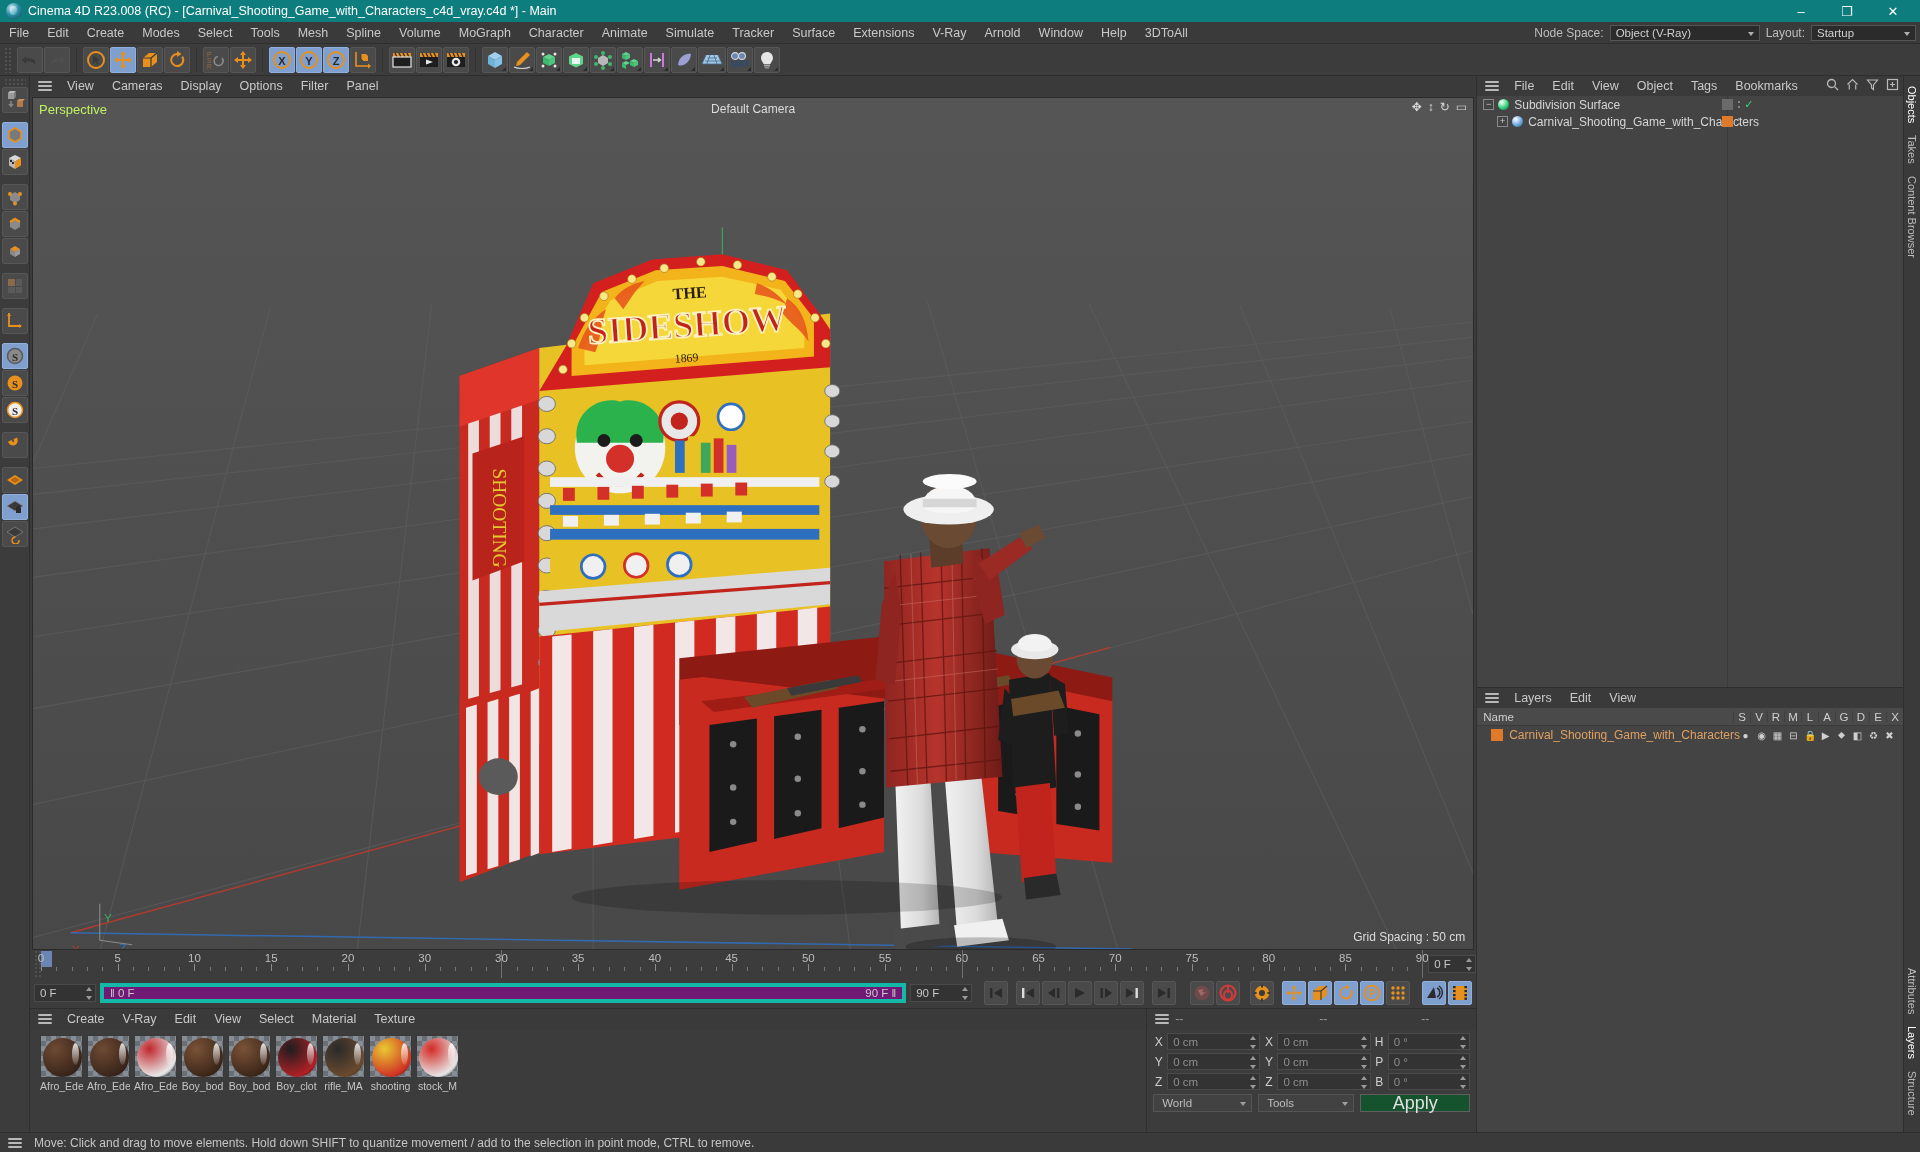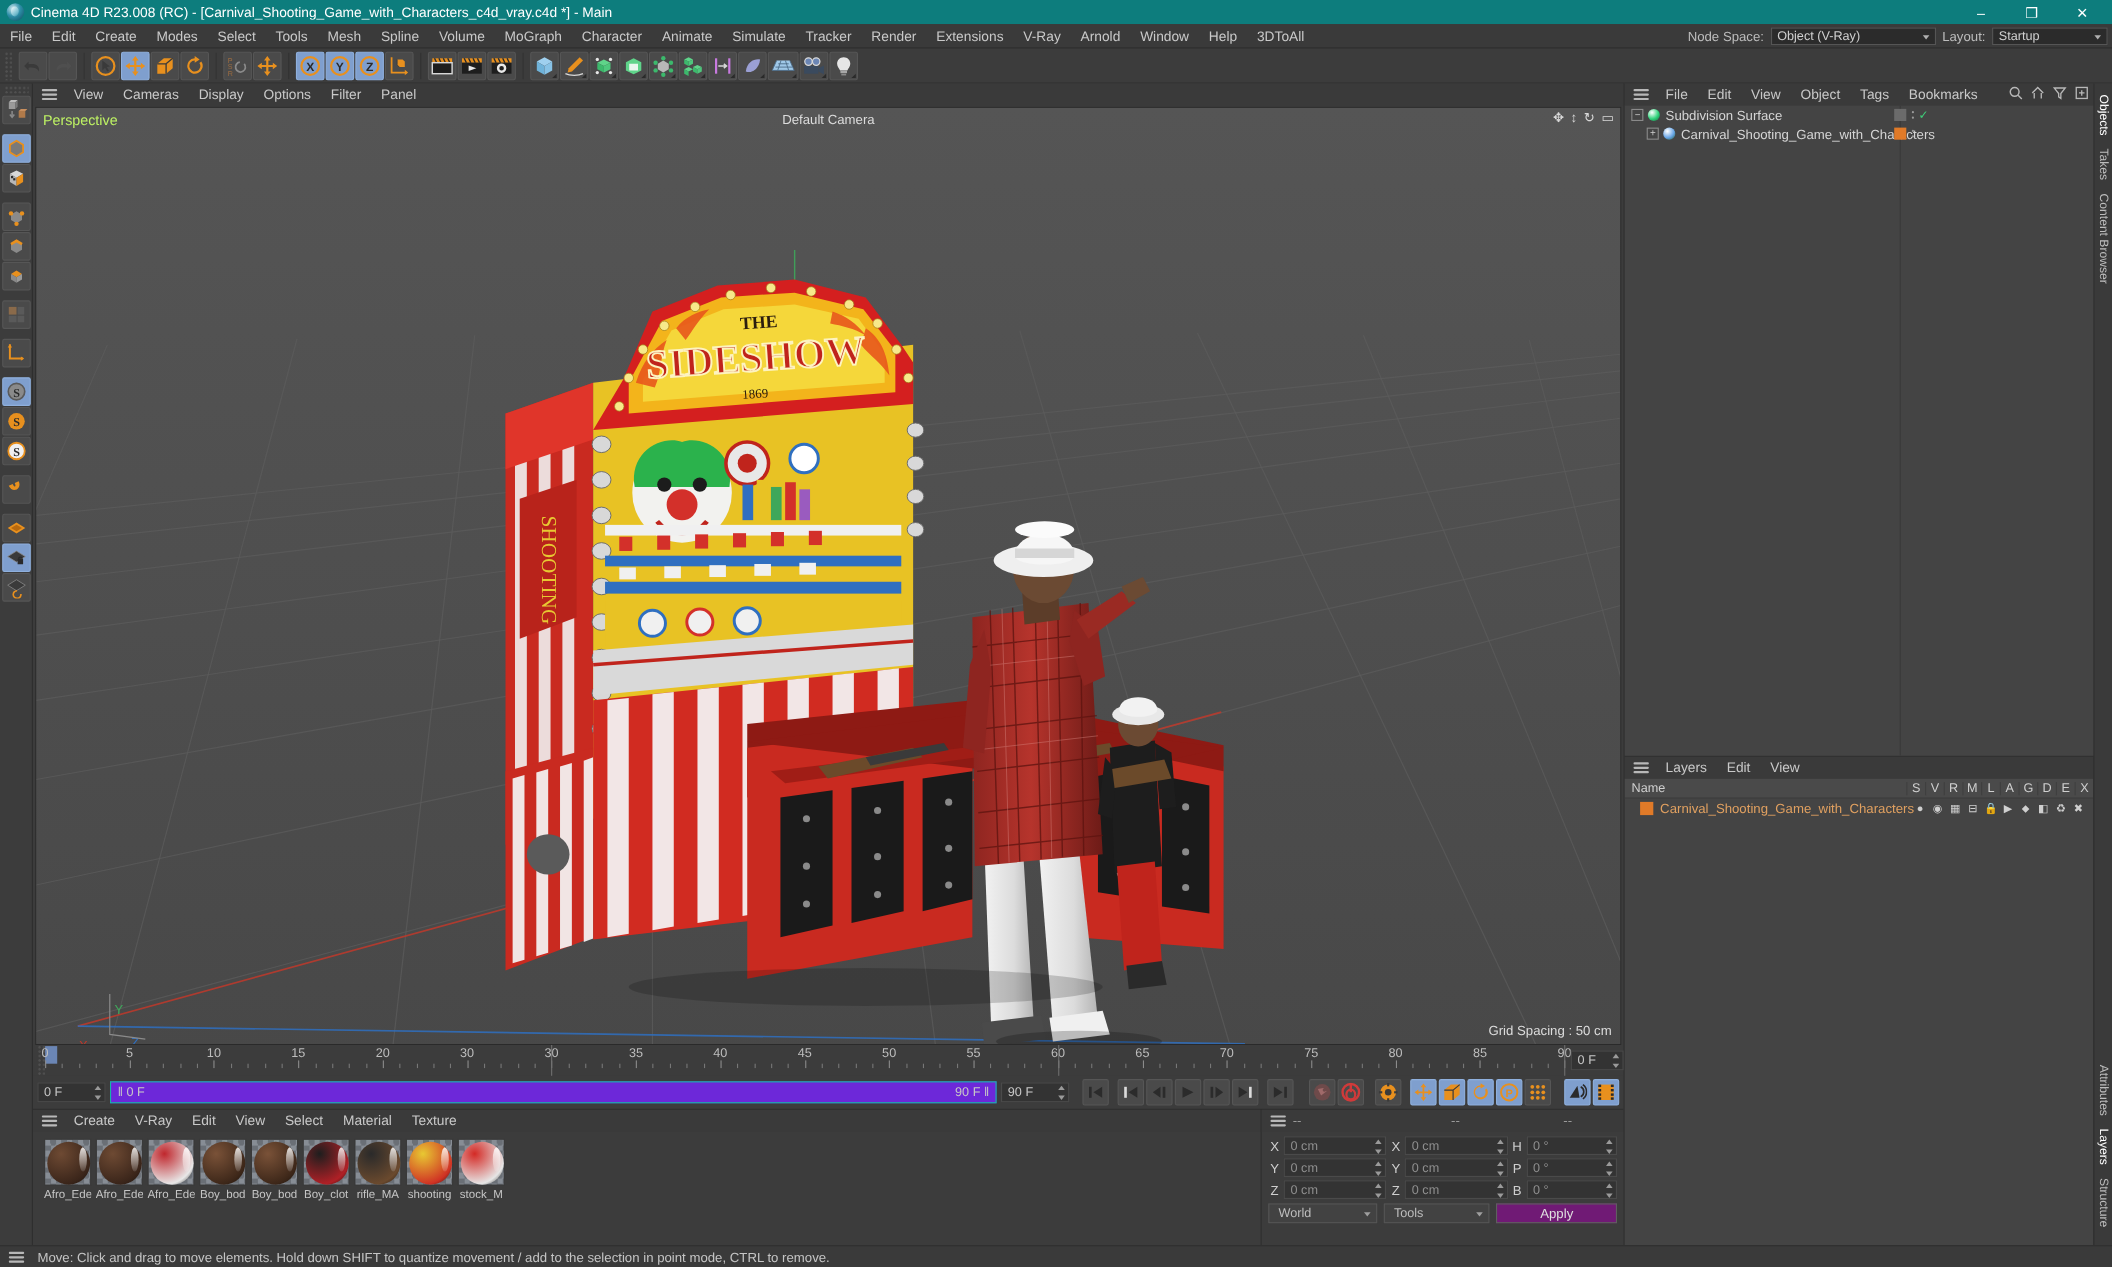--- a/index.html
+++ b/index.html
@@ -97,21 +97,21 @@
     padding:0 12px 0 5px;font-size:11.5px;color:#c7c7c7;position:relative;}
   .spin{position:absolute;right:2px;top:2px;width:7px;height:13px;display:flex;flex-direction:column;
     justify-content:space-between;}
   .spin i{width:0;height:0;border-left:3px solid transparent;border-right:3px solid transparent;}
   .spin i.up{border-bottom:4px solid #9a9a9a;}
   .spin i.dn{border-top:4px solid #9a9a9a;}
 
   
   .transport{flex:0 0 30px;background:#3c3c3c;display:flex;align-items:center;gap:2px;padding:0 4px;}
   .tp-field{width:62px;}
-  .tp-range{flex:1 1 auto;height:20px;background:#6d28d9;border:1px solid #14b8a6;
+  .tp-range{flex:1 1 auto;height:20px;background:#701a75;border:4px solid #14b8a6;
     display:flex;align-items:center;justify-content:space-between;padding:0 6px;
     font-size:11.5px;color:#c7c7c7;margin:0 2px;}
   .tbtn-sm{width:24px;height:24px;background:#4a4a4a;border:1px solid #565656;border-radius:2px;
     display:flex;align-items:center;justify-content:center;position:relative;}
   .tbtn-sm.on{background:#7f9fce;border-color:#8fb0dd;}
 
   
   .bottom{flex:0 0 124px;display:flex;background:#3c3c3c;border-top:1px solid #2e2e2e;}
   .matpanel{flex:1 1 auto;display:flex;flex-direction:column;min-width:0;}
   .mat-menu{height:20px;display:flex;align-items:center;padding-left:6px;background:#3a3a3a;}
@@ -130,22 +130,22 @@
   .coord-body{flex:1 1 auto;padding:4px 6px 4px 6px;}
   .crow{display:flex;align-items:center;gap:3px;margin-bottom:3px;}
   .clab{width:11px;font-size:12px;color:#cfcfcf;text-align:center;}
   .cfield{flex:1 1 auto;height:17px;background:#333;border:1px solid #4a4a4a;display:flex;align-items:center;
     padding:0 12px 0 5px;font-size:11.5px;color:#8e8e8e;position:relative;}
   .crow2{display:flex;align-items:center;gap:6px;margin-top:4px;}
   .csel{flex:1 1 auto;height:18px;background:#424242;border:1px solid #555;display:flex;align-items:center;
     padding:0 14px 0 8px;font-size:11.5px;color:#bdbdbd;position:relative;}
   .csel:after{content:"";position:absolute;right:5px;top:7px;border-left:3.5px solid transparent;
     border-right:3.5px solid transparent;border-top:4px solid #9f9f9f;}
-  .cbtn{flex:0 0 110px;height:18px;background:#701a75;border:1px solid #5f5f5f;display:flex;
-    align-items:center;justify-content:center;font-size:12px;color:#e0e0e0;}
+  .cbtn{flex:0 0 110px;height:18px;background:#14532d;border:1px solid #5f5f5f;display:flex;
+    align-items:center;justify-content:center;font-size:18px;color:#e0e0e0;}
 
   
   .rightdock{flex:0 0 440px;display:flex;flex-direction:column;background:#3c3c3c;
     border-left:1px solid #2e2e2e;}
   .rd-inner{flex:1 1 auto;display:flex;min-height:0;}
   .rd-cols{flex:1 1 auto;display:flex;flex-direction:column;min-width:0;}
   .objmgr{flex:1 1 58%;display:flex;flex-direction:column;min-height:0;border-bottom:1px solid #2e2e2e;}
   .om-menu{height:20px;background:#3a3a3a;display:flex;align-items:center;padding-left:6px;position:relative;}
   .om-icons{position:absolute;right:4px;top:2px;display:flex;gap:7px;align-items:center;}
   .om-body{flex:1 1 auto;background:#444;overflow:hidden;position:relative;}
@@ -209,21 +209,21 @@
         <div class="menu-item">Select</div>
         <div class="menu-item">Tools</div>
         <div class="menu-item">Mesh</div>
         <div class="menu-item">Spline</div>
         <div class="menu-item">Volume</div>
         <div class="menu-item">MoGraph</div>
         <div class="menu-item">Character</div>
         <div class="menu-item">Animate</div>
         <div class="menu-item">Simulate</div>
         <div class="menu-item">Tracker</div>
-        <div class="menu-item">Render</div>
+        <div class="menu-item">Surface</div>
         <div class="menu-item">Extensions</div>
         <div class="menu-item">V-Ray</div>
         <div class="menu-item">Arnold</div>
         <div class="menu-item">Window</div>
         <div class="menu-item">Help</div>
         <div class="menu-item">3DToAll</div>
       </div>
     <div class="menu-right">
       <span class="mr-label">Node Space:</span>
       <div class="combo" style="width:150px">

